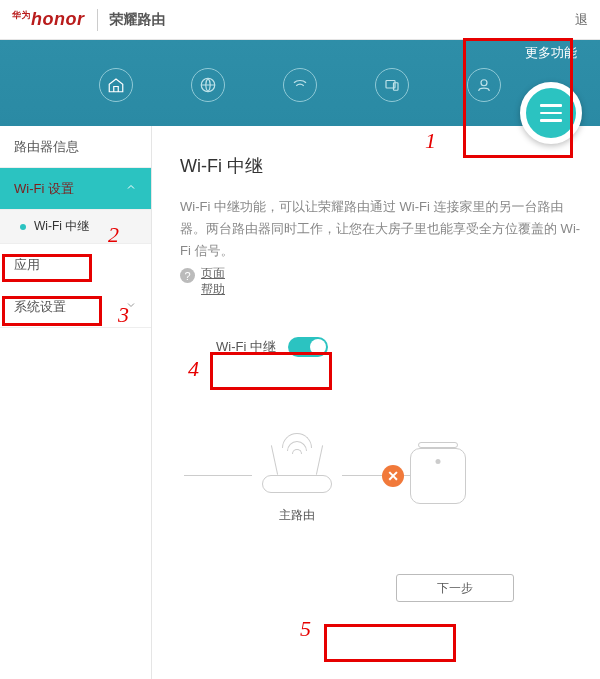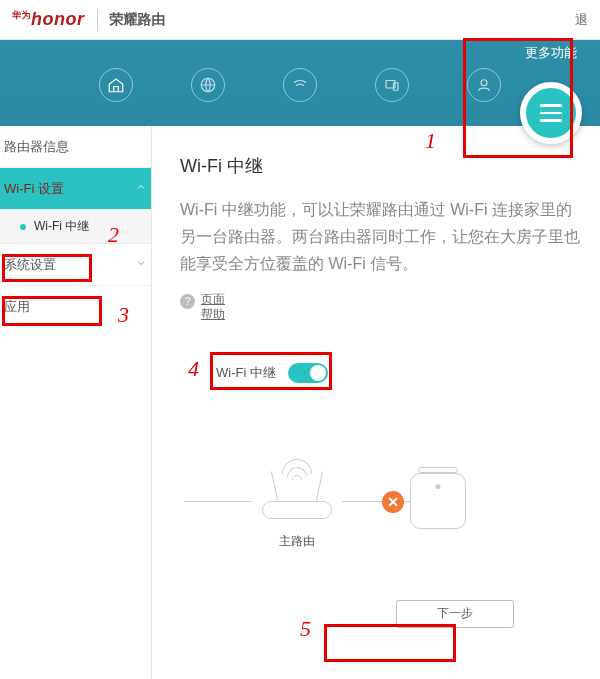--- a/index.html
+++ b/index.html
@@ -20,33 +20,33 @@
   .nav-icon.home-active svg { stroke: #fff; }
   .more-wrap { position: absolute; right: 18px; top: 4px; text-align: center; }
   .more-label { color: #fff; font-size: 13px; margin-bottom: 16px; }
   .more-btn { width: 62px; height: 62px; background: #2bc3c1; border: 6px solid #fff; border-radius: 50%; display: flex; align-items: center; justify-content: center; box-shadow: 0 2px 6px rgba(0,0,0,0.25); position: relative; top: 4px; }
   .more-btn .bars { display: flex; flex-direction: column; gap: 5px; }
   .more-btn .bars span { width: 22px; height: 2.5px; background: #fff; border-radius: 1px; }
 
   
   .layout { display: flex; }
   .sidebar { width: 152px; border-right: 1px solid #e5e5e5; min-height: 553px; }
-  .side-item { height: 42px; display: flex; align-items: center; padding: 0 4px; border-bottom: 1px solid #eee; color: #555; font-size: 13px; cursor: pointer; position: relative; }
+  .side-item { height: 42px; display: flex; align-items: center; padding: 0 14px; border-bottom: 1px solid #eee; color: #555; font-size: 13px; cursor: pointer; position: relative; }
   .side-item.active { background: #2bc3c1; color: #7f1d1d; }
   .side-item .chev { margin-left: auto; }
   .side-sub { height: 34px; display: flex; align-items: center; padding-left: 20px; background: #f5f5f5; border-bottom: 1px solid #eee; color: #666; font-size: 12px; cursor: pointer; }
   .side-sub .dot { width: 6px; height: 6px; border-radius: 50%; background: #bbb; margin-right: 8px; }
   .side-sub.active .dot { background: #2bc3c1; }
   .side-sub.active { color: #333; }
   .side-item.plain { border-bottom: none; }
 
   
   .content { flex: 1; padding: 28px 0 20px 28px; position: relative; }
   .page-title { font-size: 18px; color: #333; margin-bottom: 18px; }
-  .desc { font-size: 16px; color: #888; line-height: 1.7; margin-bottom: 14px; padding-right: 18px; }
+  .desc { font-size: 13px; color: #888; line-height: 1.7; margin-bottom: 4px; padding-right: 18px; }
   .help-row { display: flex; align-items: flex-start; gap: 6px; margin-bottom: 40px; }
   .help-icon { width: 15px; height: 15px; border-radius: 50%; background: #bbb; color: #fff; font-size: 11px; display: flex; align-items: center; justify-content: center; margin-top: 2px; }
   .help-link { font-size: 12px; color: #666; text-decoration: underline; line-height: 1.3; width: 28px; }
 
   .toggle-row { display: flex; align-items: center; gap: 12px; margin-bottom: 70px; margin-left: 36px; }
   .toggle-label { font-size: 13px; color: #555; }
   .switch { width: 40px; height: 20px; background: #2bc3c1; border-radius: 10px; position: relative; }
   .switch .knob { width: 16px; height: 16px; background: #fff; border-radius: 50%; position: absolute; top: 2px; right: 2px; }
 
   .diagram { display: flex; align-items: center; justify-content: flex-start; gap: 0; margin-left: 4px; margin-bottom: 50px; }
@@ -151,29 +151,29 @@
     <div class="side-item active">
       <span>Wi-Fi 设置</span>
       <span class="chev"><svg width="12" height="12" viewBox="0 0 24 24" fill="none" stroke-width="2">
             <path d="M6 15 L12 9 L18 15"></path>
           </svg></span>
     </div>
     <div class="side-sub active">
         <span class="dot"></span>
         <span>Wi-Fi 中继</span>
       </div>
+    <div class="side-item plain">
+        <span>应用</span>
+      </div>
     <div class="side-item">
       <span>系统设置</span>
       <span class="chev"><svg width="12" height="12" viewBox="0 0 24 24" fill="none" stroke-width="2">
             <path d="M6 9 L12 15 L18 9"></path>
           </svg></span>
     </div>
-    <div class="side-item plain">
-        <span>应用</span>
-      </div>
   </div>
 
   <div class="content">
     <div class="page-title">Wi-Fi 中继</div>
     <div class="desc">Wi-Fi 中继功能，可以让荣耀路由通过 Wi-Fi 连接家里的另一台路由器。两台路由器同时工作，让您在大房子里也能享受全方位覆盖的 Wi-Fi 信号。</div>
     <div class="help-row">
       <div class="help-icon">?</div>
       <a class="help-link">页面帮助</a>
     </div>
 

